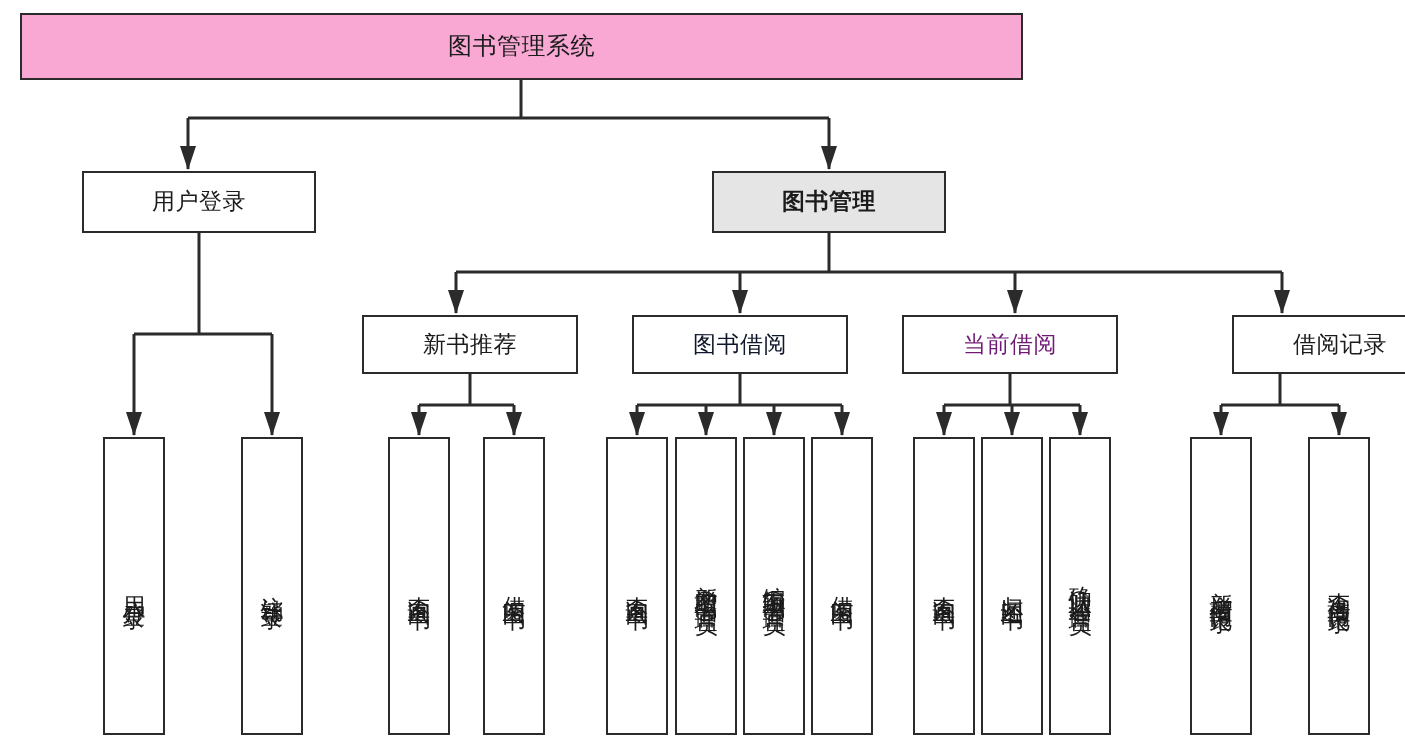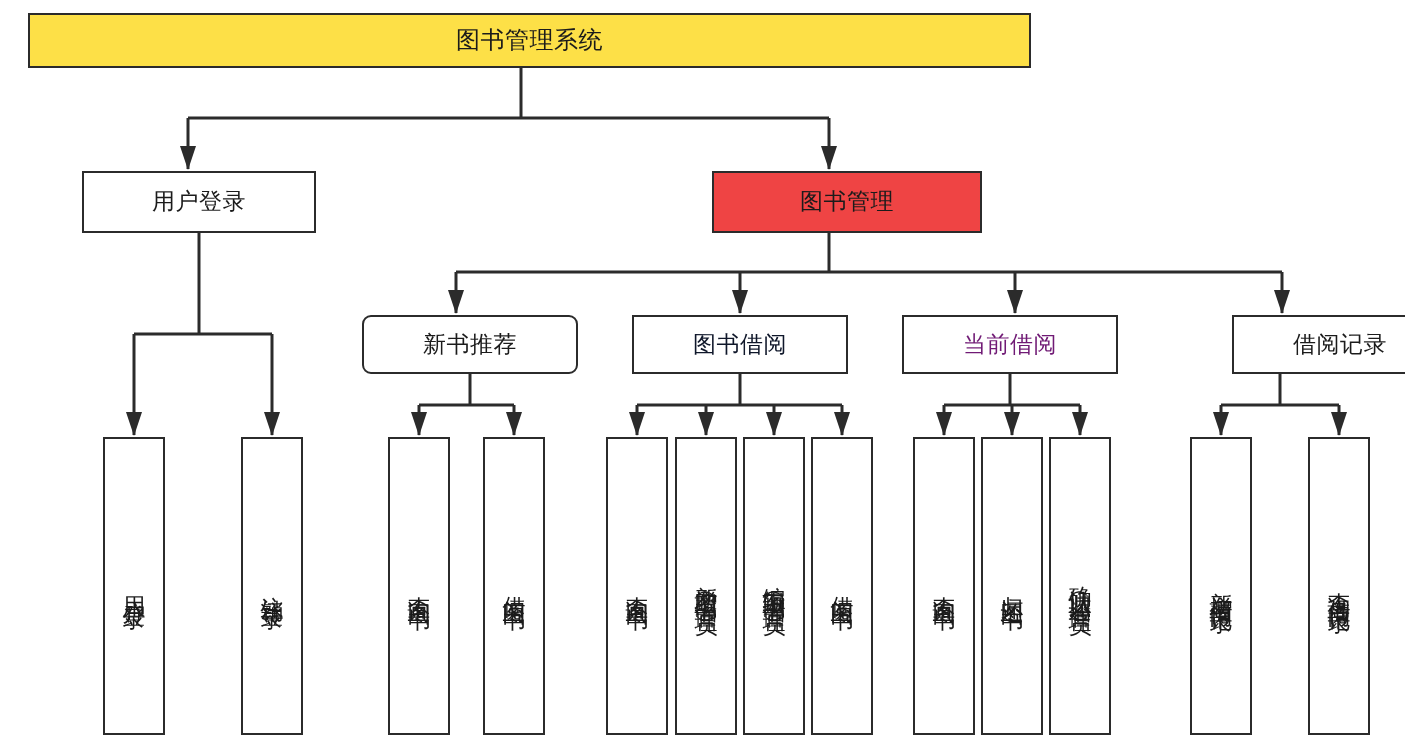--- a/index.html
+++ b/index.html
@@ -120,30 +120,30 @@
       <line x1="1080" y1="405" x2="1080" y2="435" stroke="#2b2b2b" stroke-width="3"></line>
       <polygon points="1072,412 1088,412 1080,436" fill="#2b2b2b"></polygon>
       <line x1="1280" y1="374" x2="1280" y2="405" stroke="#2b2b2b" stroke-width="3"></line>
       <line x1="1221" y1="405" x2="1339" y2="405" stroke="#2b2b2b" stroke-width="3"></line>
       <line x1="1221" y1="405" x2="1221" y2="435" stroke="#2b2b2b" stroke-width="3"></line>
       <polygon points="1213,412 1229,412 1221,436" fill="#2b2b2b"></polygon>
       <line x1="1339" y1="405" x2="1339" y2="435" stroke="#2b2b2b" stroke-width="3"></line>
       <polygon points="1331,412 1347,412 1339,436" fill="#2b2b2b"></polygon>
     </svg>
   <div id="nodes-layer">
-      <div class="node horiz root" style="left: 20px; top: 13px; width: 1003px; height: 55px; border-color: rgb(43, 43, 43); background: #fde047; margin-left: 8px;">
+      <div class="node horiz root" style="left: 20px; top: 13px; width: 1003px; height: 67px; border-color: rgb(43, 43, 43); background: #f9a8d4;">
         <span class="node-label" style="color: rgb(27, 27, 27);">图书管理系统</span>
       </div>
       <div class="node horiz" style="left: 82px; top: 171px; width: 234px; height: 62px; border-color: rgb(43, 43, 43); background: rgb(255, 255, 255);">
         <span class="node-label" style="color: rgb(27, 27, 27);">用户登录</span>
       </div>
-      <div class="node horiz" style="left: 712px; top: 171px; width: 270px; height: 62px; border-color: rgb(43, 43, 43); background: #ef4444;">
+      <div class="node horiz" style="left: 712px; top: 171px; width: 234px; height: 62px; border-color: rgb(43, 43, 43); background: #e5e5e5; font-weight: bold;">
         <span class="node-label" style="color: rgb(27, 27, 27);">图书管理</span>
       </div>
-      <div class="node horiz" style="left: 362px; top: 315px; width: 216px; height: 59px; border-color: rgb(43, 43, 43); background: rgb(255, 255, 255); border-radius: 9px;">
+      <div class="node horiz" style="left: 362px; top: 315px; width: 216px; height: 59px; border-color: rgb(43, 43, 43); background: rgb(255, 255, 255);">
         <span class="node-label" style="color: rgb(27, 27, 27);">新书推荐</span>
       </div>
       <div class="node horiz" style="left: 632px; top: 315px; width: 216px; height: 59px; border-color: rgb(43, 43, 43); background: rgb(255, 255, 255);">
         <span class="node-label" style="color: #0f172a;">图书借阅</span>
       </div>
       <div class="node horiz" style="left: 902px; top: 315px; width: 216px; height: 59px; border-color: rgb(43, 43, 43); background: rgb(255, 255, 255);">
         <span class="node-label" style="color: #701a75;">当前借阅</span>
       </div>
       <div class="node horiz" style="left: 1232px; top: 315px; width: 216px; height: 59px; border-color: rgb(43, 43, 43); background: rgb(255, 255, 255);">
         <span class="node-label" style="color: rgb(27, 27, 27);">借阅记录</span>

